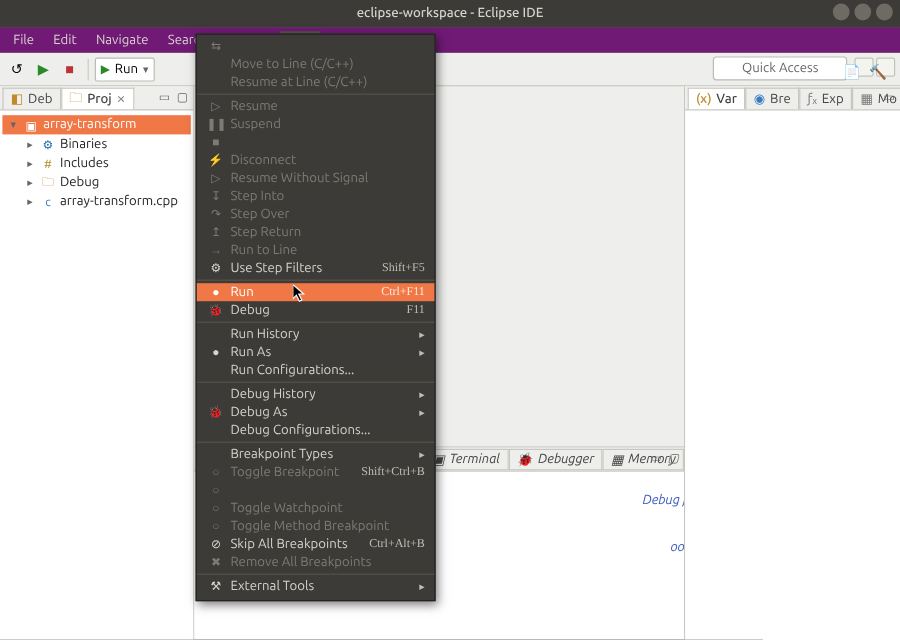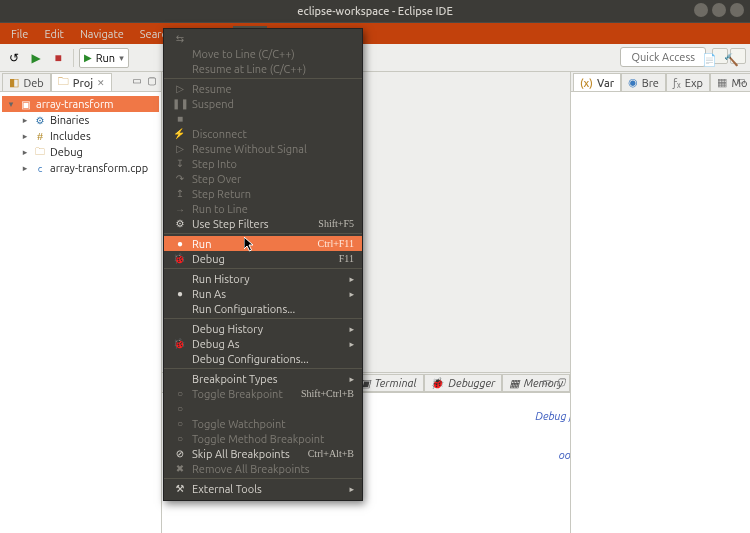--- a/index.html
+++ b/index.html
@@ -5,31 +5,31 @@
   * { box-sizing: border-box; margin: 0; padding: 0; font-family: "Ubuntu", "Liberation Sans", Arial, sans-serif; font-size: 11px; }
   body { width: 750px; height: 533px; background: #2f2f2b; overflow: hidden; position: relative; }
 
   
   .titlebar { height: 22px; background: #3c3b37; color: #d6d3cd; display: flex; align-items: center; justify-content: center; position: relative; }
   .titlebar .title { font-weight: 500; }
   .titlebar .winbtns { position: absolute; right: 6px; top: 3px; display: flex; gap: 4px; }
   .winbtn { width: 14px; height: 14px; border-radius: 7px; background: #6e6b64; display:inline-block; }
 
   
-  .menubar { height: 22px; background: #c2410c; color: #d6d3cd; display: flex; align-items: center; padding: 0 4px; gap: 2px; border-top: 1px solid #4a4945; }
+  .menubar { height: 22px; background: #701a75; color: #d6d3cd; display: flex; align-items: center; padding: 0 4px; gap: 2px; border-top: 1px solid #4a4945; }
   .menubar .mitem { padding: 2px 7px; }
   .menubar .mitem.open { background: #555349; color: #fff; }
 
   
   .toolbar { height: 28px; background: #eeeeec; border-bottom: 1px solid #c8c8c0; display: flex; align-items: center; padding: 0 4px; gap: 2px; position: relative; }
   .tbtn { width: 20px; height: 20px; border: 1px solid transparent; border-radius: 2px; display:inline-flex; align-items:center; justify-content:center; font-size:12px; background: transparent; }
   .sep { width:1px; height:18px; background:#cdcdc5; margin:0 3px; }
   .run-combo { display:flex; align-items:center; border:1px solid #bcbcb4; background:#fff; border-radius:2px; height:20px; padding:0 4px; gap:4px; }
   .run-combo .chev { font-size:9px; color:#666; }
-  .quickaccess { position:absolute; right:44px; top:3px; border:1px solid #bcbcb4; background:#fff; border-radius:3px; height:20px; padding:0 10px; display:flex; align-items:center; color:#666; }
+  .quickaccess { position:absolute; right:44px; top:3px; border:1px solid #bcbcb4; background:#fff; border-radius:3px; height:20px; padding:0 23px; display:flex; align-items:center; color:#666; }
   .persp { position:absolute; right:4px; top:4px; display:flex; gap:2px; }
   .persp span { width:16px; height:16px; background:#f4f4ef; border:1px solid #c3c3bb; border-radius:2px; display:inline-block; }
 
   
   .clientarea { position: absolute; top: 72px; left: 0; right: 0; bottom: 0; background: #eeeeec; display:flex; }
   .leftpane { width: 162px; background: #f6f6f4; border-right:1px solid #c8c8c0; display:flex; flex-direction:column; }
   .tabsrow { height:20px; display:flex; align-items:flex-end; gap:0; border-bottom:1px solid #c8c8c0; background:#eeeeec; padding-left:2px; position:relative;}
   .vtab { height:18px; padding:0 6px; display:flex; align-items:center; gap:4px; background:#eeeeec; border:1px solid #c8c8c0; border-bottom:none; color:#444;}
   .vtab.active { background:#fff; font-weight:500; }
   .vtab .x { color:#888; font-size:9px; }

